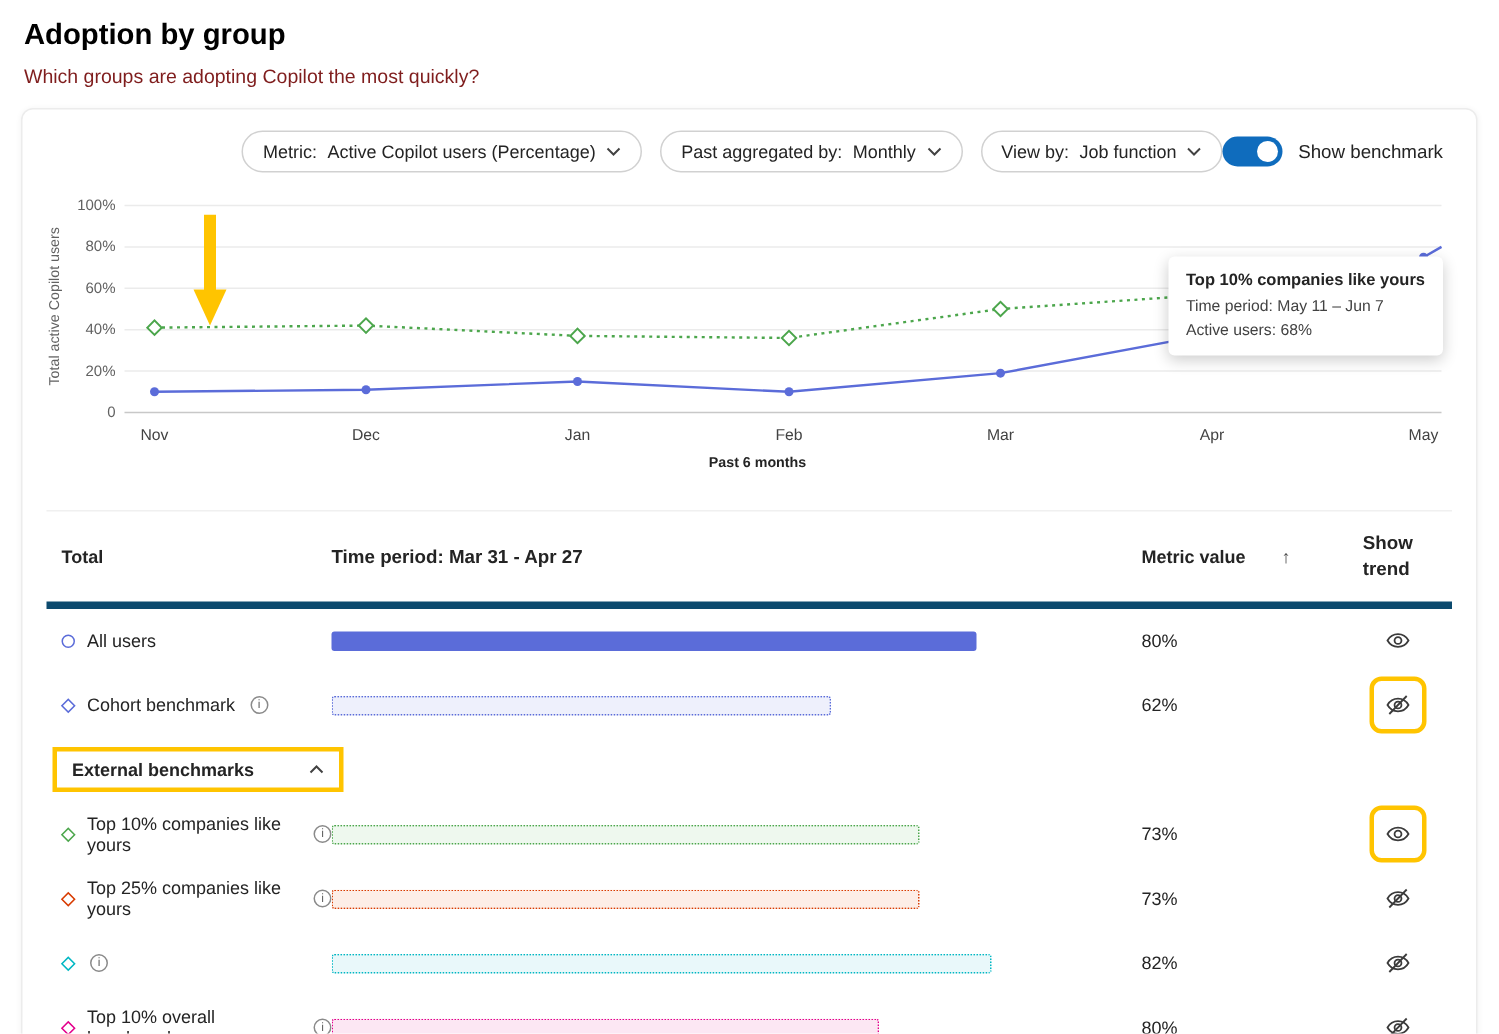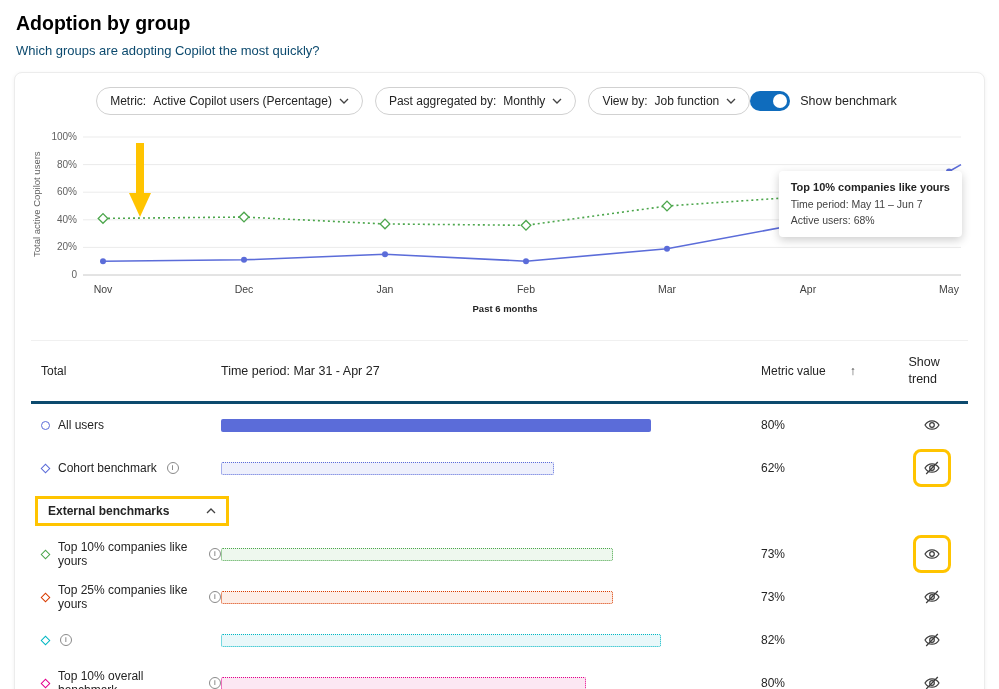--- a/index.html
+++ b/index.html
@@ -1,24 +1,24 @@
 <!DOCTYPE html>
 <html><head>
 <meta charset="utf-8">
 <style>
   *{box-sizing:border-box;margin:0;padding:0}
   html,body{width:999px;height:689px;overflow:hidden;background:#fff;
     font-family:"Liberation Sans",sans-serif;color:#242424}
   .page{padding:10px 14px}
   .page-title{font-size:19.5px;font-weight:700;color:#000000;margin:2px 0 8px 2px}
-  .page-subtitle{font-size:13px;color:#0c4a6e;margin:0 0 14px 2px}
+  .page-subtitle{font-size:13px;color:#7f1d1d;margin:0 0 14px 2px}
   .card{border:1px solid #ececec;border-radius:8px;box-shadow:0 1px 4px rgba(0,0,0,.06);
     padding:14px 16px;position:relative;background:#fff}
   
-  .filter-row{display:flex;align-items:center;justify-content:center}
+  .filter-row{display:flex;align-items:center;justify-content:flex-end}
   .pills{display:flex;gap:12px}
   .pill{display:inline-flex;align-items:center;gap:7px;border:1px solid #d1d1d1;border-radius:16px;
     background:#fff;padding:6px 13px;font-size:12px;font-family:inherit;cursor:pointer;color:#242424;height:28px}
   .toggle-group{display:flex;align-items:center;gap:10px;font-size:12.5px;margin-right:6px}
   .toggle{width:40px;height:20px;border-radius:10px;background:#c8c8c8;position:relative;cursor:pointer;border:none}
   .toggle .knob{position:absolute;left:3px;top:3px;width:14px;height:14px;border-radius:50%;background:#fff}
   .toggle.on .knob{left:auto;right:3px}
   
   .chart-wrap{position:relative;margin-top:10px;padding-left:14px}
   .ylabel{position:absolute;left:0;top:6px;height:146px;writing-mode:vertical-rl;transform:rotate(180deg);
@@ -29,21 +29,21 @@
   #chart-svg .month{font-size:10.5px;fill:#424242}
   .xlabel{width:920px;text-align:center;font-size:9.5px;font-weight:700;color:#242424;margin-top:2px}
   .annotation-arrow{position:absolute;left:96px;top:18px;z-index:3}
   .chart-tooltip{position:absolute;right:6px;top:46px;background:#fff;border-radius:4px;
     box-shadow:0 3px 10px rgba(0,0,0,.2);padding:8px 12px;font-size:10.5px;color:#424242;
     line-height:1.55;min-width:162px;z-index:5}
   .tt-title{font-weight:700;color:#242424;font-size:11px}
   
   .table{margin-top:26px;border-top:1px solid #f0f0f0}
   .thead,.trow{display:grid;grid-template-columns:190px 540px 110px 1fr;align-items:center}
-  .thead{padding:13px 0;border-bottom:3px solid #0c4a6e;font-weight:400;font-size:12.5px}
+  .thead{padding:13px 0;border-bottom:5px solid #0c4a6e;font-weight:700;font-size:12.5px}
   .trow{height:43px}
   .col-label{display:flex;align-items:center;gap:8px;padding-left:10px;font-size:12px}
   .col-bar{display:flex;align-items:center}
   .bar{height:13px;border-radius:2px}
   .col-value{font-size:12px}
   .thead .col-value{display:flex;align-items:center;gap:24px}
   .sort-icon::after{content:"\2191";font-size:12px;color:#424242}
   .col-trend{display:flex;justify-content:center;padding-left:24px}
   .th-trend{width:46px;line-height:1.35}
   .marker{flex:none;display:inline-block}

